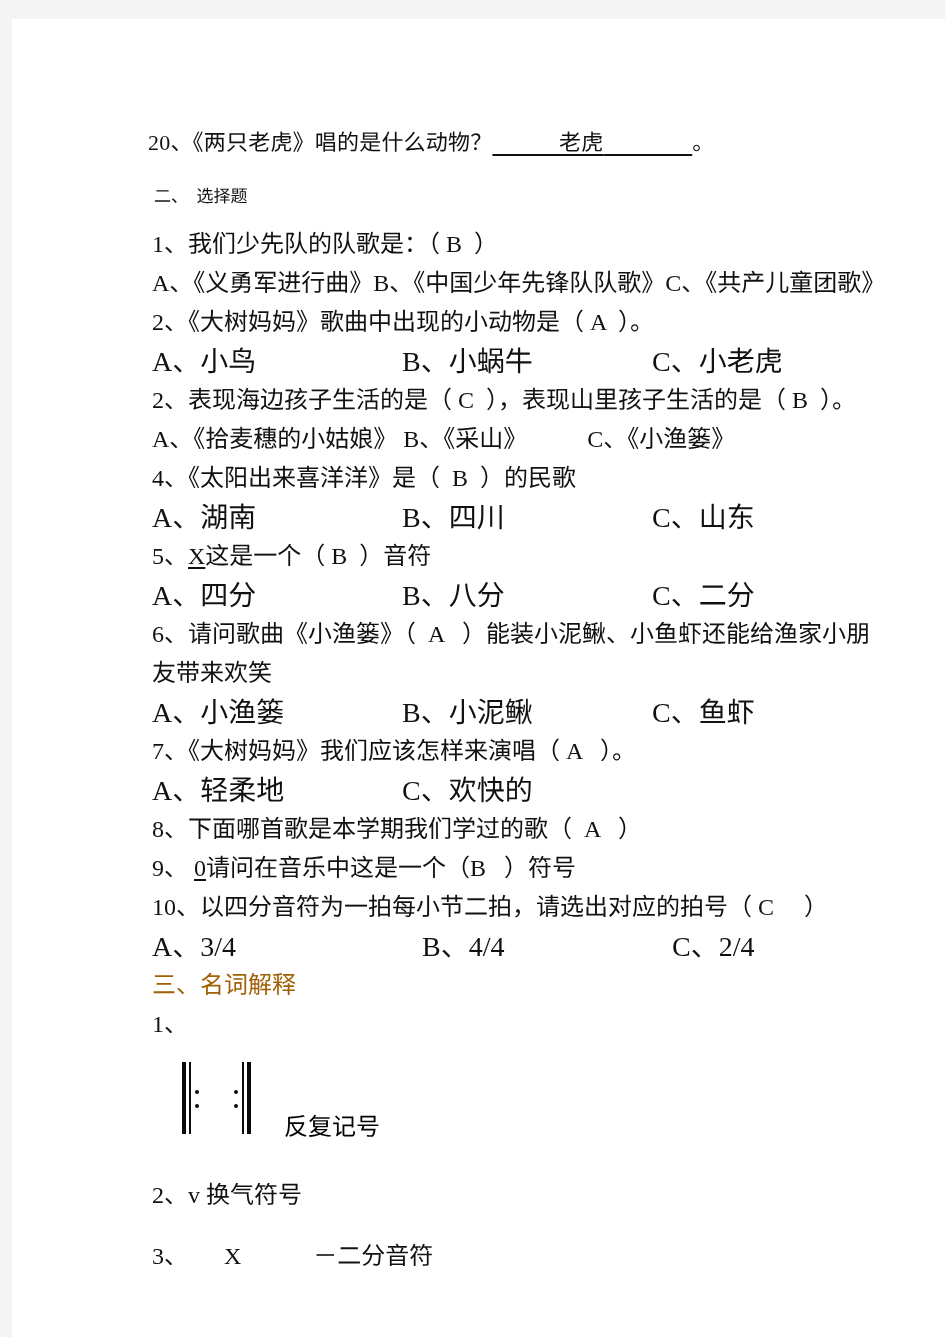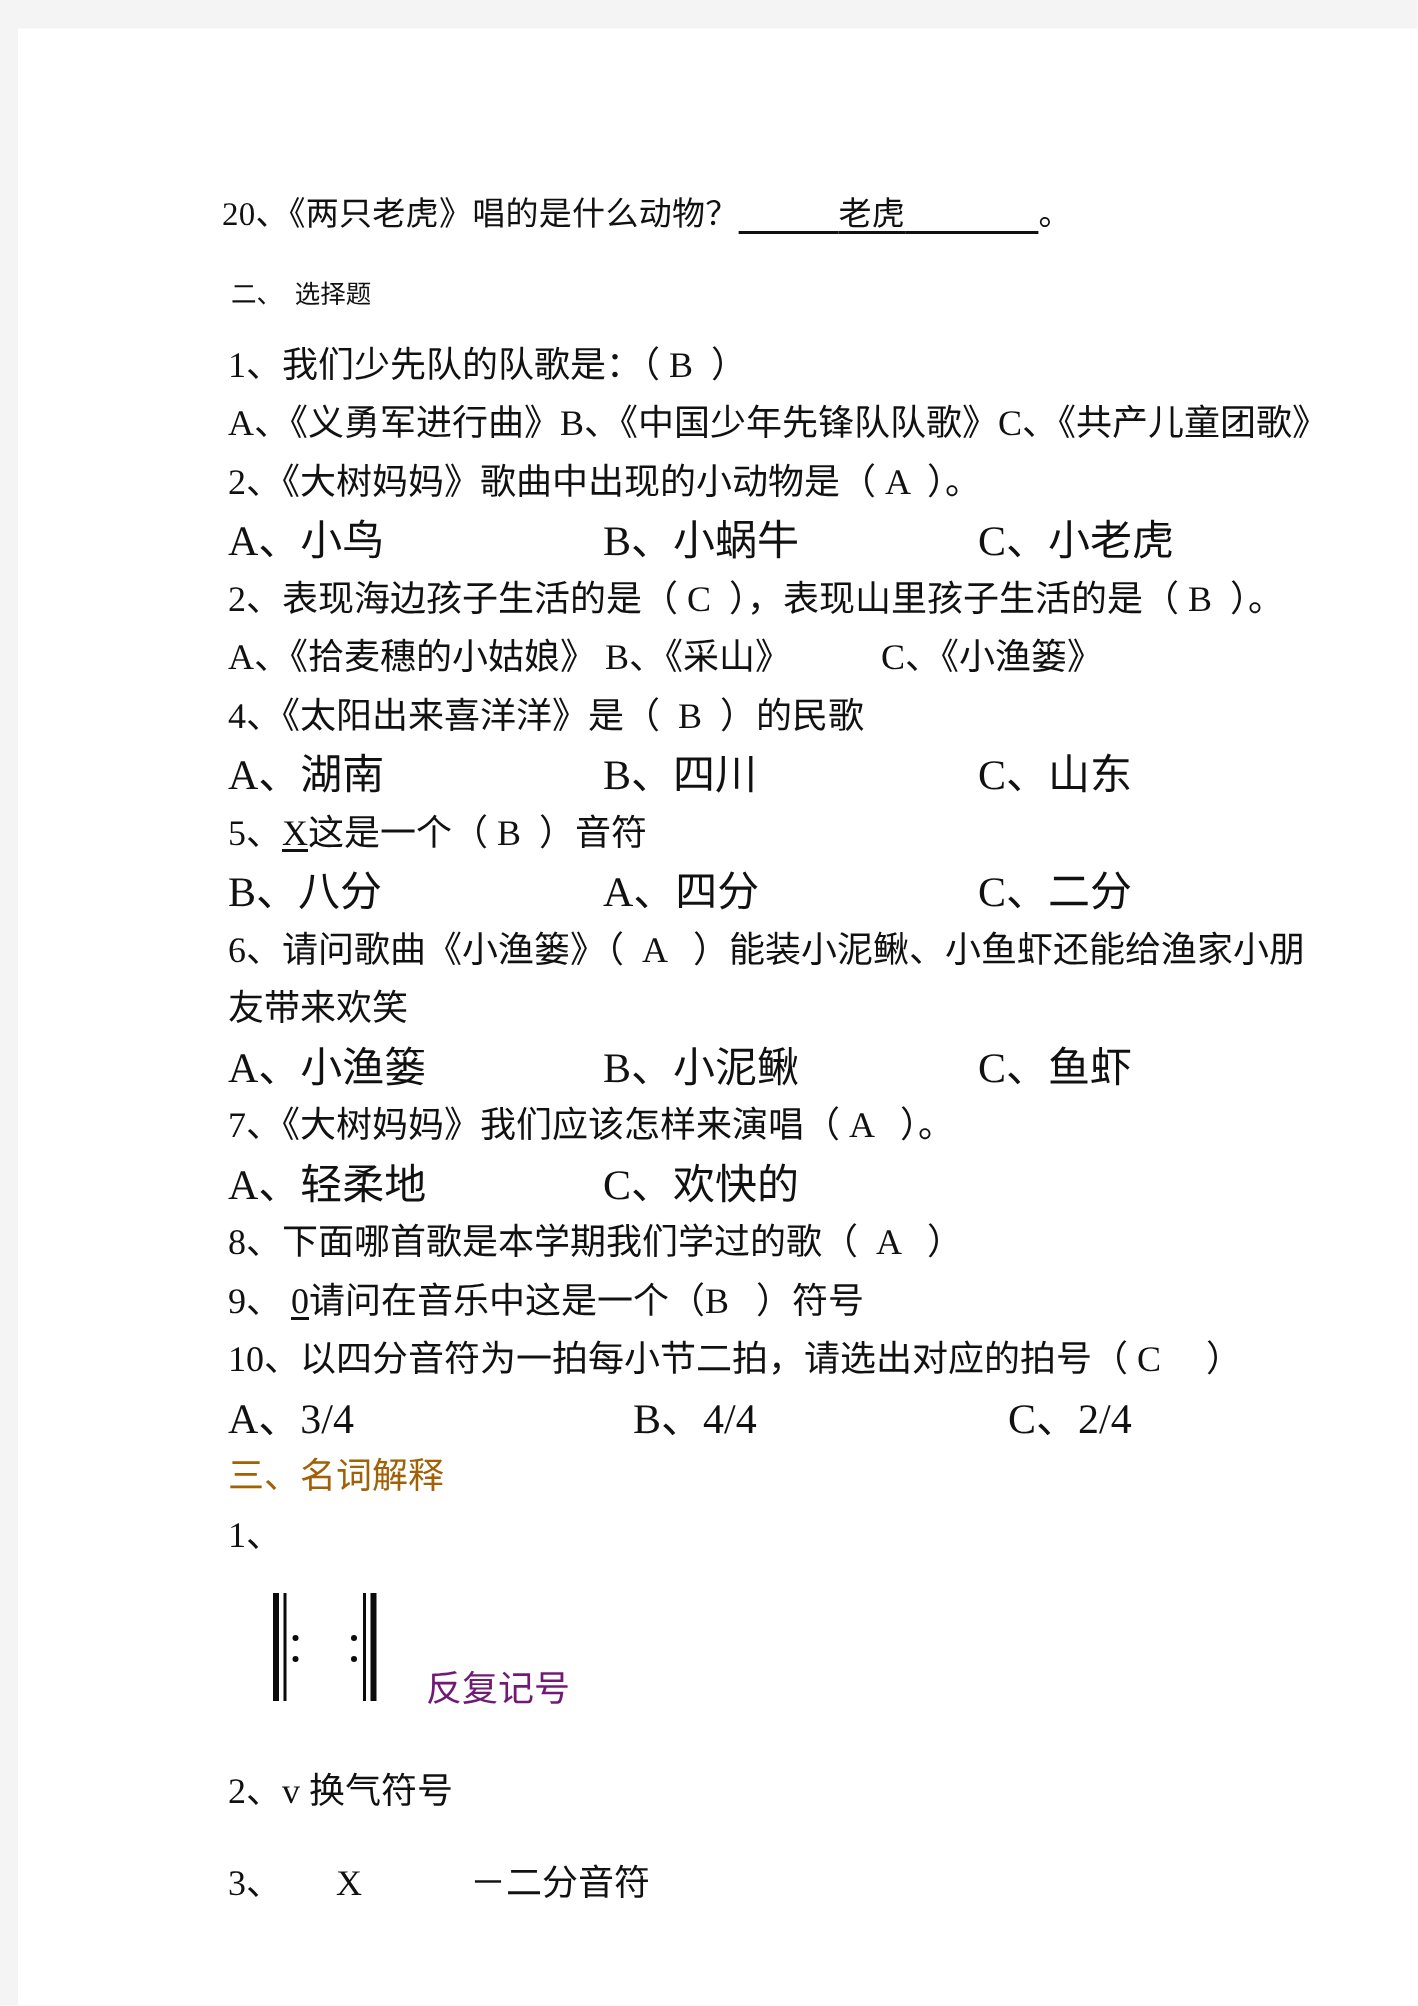--- a/index.html
+++ b/index.html
@@ -142,21 +142,21 @@
   .repeat-close .thick {
     position: absolute; left: 14px; top: 0;
     width: 4px; height: 72px; background: #0b0b0b;
   }
   .repeat-label {
     position: absolute;
     left: 152px;
     top: 68px;
     font-size: 24px;
     line-height: 30px;
-    color: #701a75;
+    color: #000000;
   }
   .spacer-sm { height: 14px; }
   .spacer-md { height: 22px; }
 </style>
 </head>
 <body>
 
 <div class="page">
   <div class="content">
 
@@ -180,22 +180,22 @@
 
       <div class="row">4、《太阳出来喜洋洋》是（  B  ）的民歌</div>
       <div class="opts">
         <span>A、湖南</span>
         <span>B、四川</span>
         <span>C、山东</span>
       </div>
 
       <div class="row"><span>5、</span><span class="u">X</span><span>这是一个（ B  ）音符</span></div>
       <div class="opts">
+        <span>A、四分</span>
         <span>B、八分</span>
-        <span>A、四分</span>
         <span>C、二分</span>
       </div>
 
       <div class="row">6、请问歌曲《小渔篓》（  A   ）能装小泥鳅、小鱼虾还能给渔家小朋友带来欢笑</div>
       <div class="opts">
         <span>A、小渔篓</span>
         <span>B、小泥鳅</span>
         <span>C、鱼虾</span>
       </div>
 

